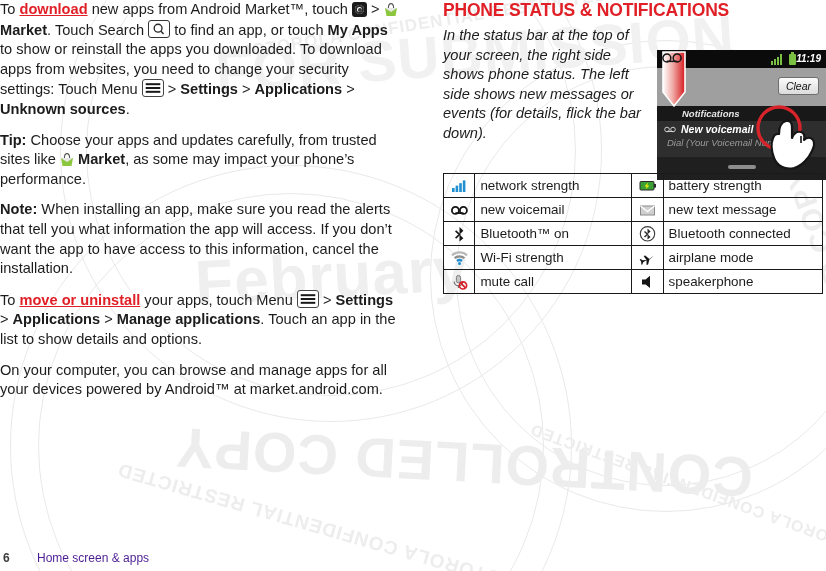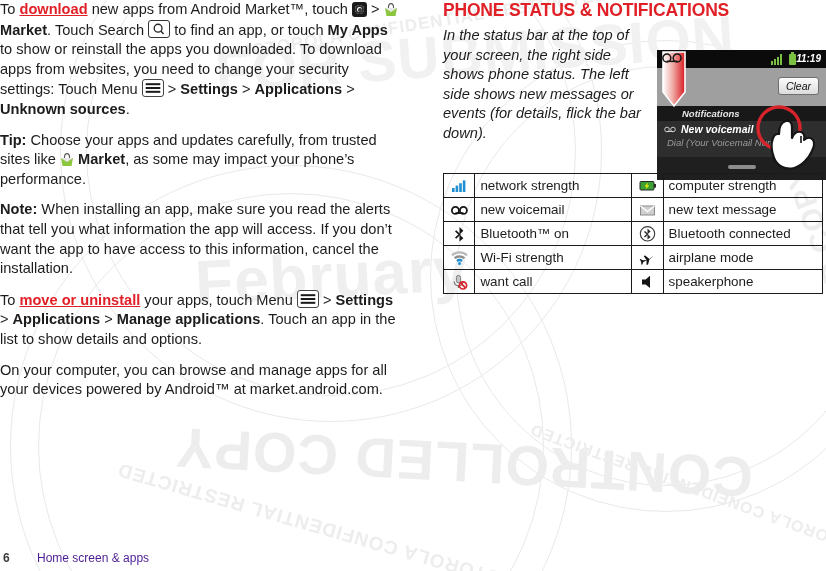--- a/index.html
+++ b/index.html
@@ -366,21 +366,21 @@
               <rect x="5.6" y="8.6" width="2.6" height="6.4" fill="#1f8fd1"></rect>
               <rect x="9.2" y="6.2" width="2.6" height="8.8" fill="#1f8fd1"></rect>
               <rect x="12.8" y="3.4" width="2.6" height="11.6" fill="#1f8fd1"></rect>
             </svg></td>
           <td class="lblcell">network strength</td>
           <td class="icocell"><svg class="tbl-ico" width="19" height="17" viewBox="0 0 19 17">
               <rect x="2" y="4.5" width="14" height="8.5" rx="1" fill="#3da034" stroke="#2a2a2a" stroke-width="1"></rect>
               <rect x="16" y="7" width="2" height="3.6" fill="#2a2a2a"></rect>
               <path d="M10 5.6 L6.5 9.4 H8.8 L7.6 12.4 L11.4 8.4 H9.2 Z" fill="#f3f300"></path>
             </svg></td>
-          <td class="lblcell">computer strength</td>
+          <td class="lblcell">battery strength</td>
         </tr>
         <tr>
           <td class="icocell"><svg class="tbl-ico" width="19" height="17" viewBox="0 0 19 17">
               <circle cx="5.4" cy="9.4" r="3.5" fill="none" stroke="#151515" stroke-width="1.8"></circle>
               <circle cx="13.4" cy="9.4" r="3.5" fill="none" stroke="#151515" stroke-width="1.8"></circle>
               <rect x="5.4" y="11.2" width="8" height="1.8" fill="#151515"></rect>
             </svg></td>
           <td class="lblcell">new voicemail</td>
           <td class="icocell"><svg class="tbl-ico" width="19" height="17" viewBox="0 0 19 17">
               <rect x="2.5" y="5" width="14" height="9" fill="#cfcfcf" stroke="#8a8a8a" stroke-width="1"></rect>
@@ -415,21 +415,21 @@
           <td class="lblcell">airplane mode</td>
         </tr>
         <tr>
           <td class="icocell"><svg class="tbl-ico" width="19" height="17" viewBox="0 0 19 17">
               <rect x="6.4" y="2.4" width="4.2" height="7.4" rx="2.1" fill="#c7c7c7" stroke="#6f6f6f" stroke-width="0.9"></rect>
               <path d="M4.2 8.6 A4.3 4.3 0 0 0 12.8 8.6" fill="none" stroke="#6f6f6f" stroke-width="1.2"></path>
               <line x1="8.5" y1="12.4" x2="8.5" y2="15" stroke="#6f6f6f" stroke-width="1.2"></line>
               <circle cx="13" cy="12.4" r="3.6" fill="none" stroke="#d6242a" stroke-width="1.7"></circle>
               <line x1="10.5" y1="9.9" x2="15.5" y2="14.9" stroke="#d6242a" stroke-width="1.7"></line>
             </svg></td>
-          <td class="lblcell">want call</td>
+          <td class="lblcell">mute call</td>
           <td class="icocell"><svg class="tbl-ico" width="19" height="17" viewBox="0 0 19 17">
               <path d="M4 6.4 L7.6 6.4 L12 2.8 L12 15 L7.6 11.4 L4 11.4 Z" fill="#151515"></path>
             </svg></td>
           <td class="lblcell">speakerphone</td>
         </tr>
       </tbody>
   </table>
 
   <div id="footer">
     <span id="pg-num">6</span>

